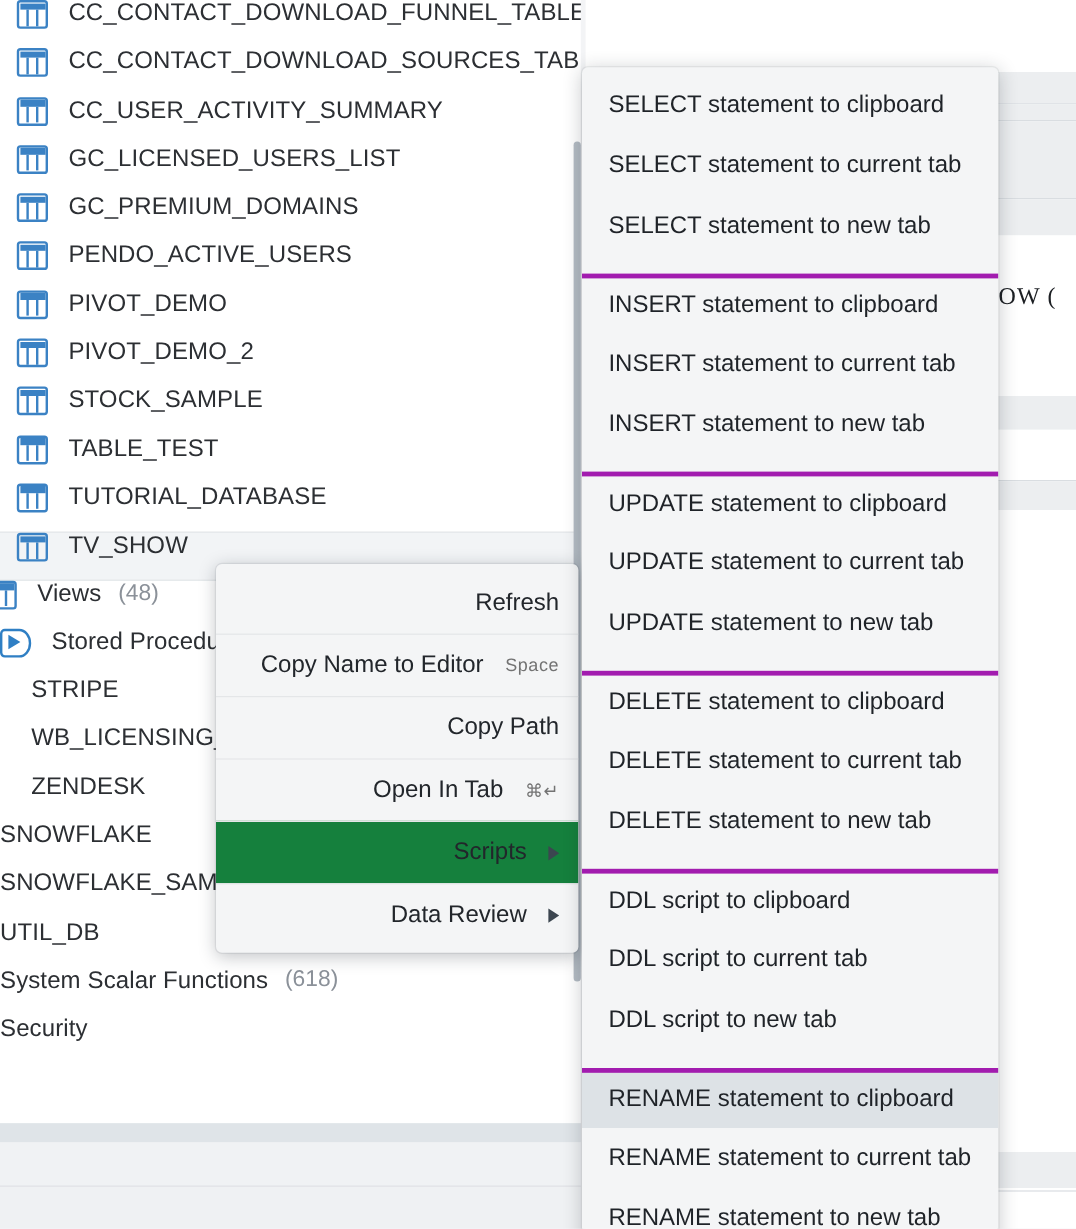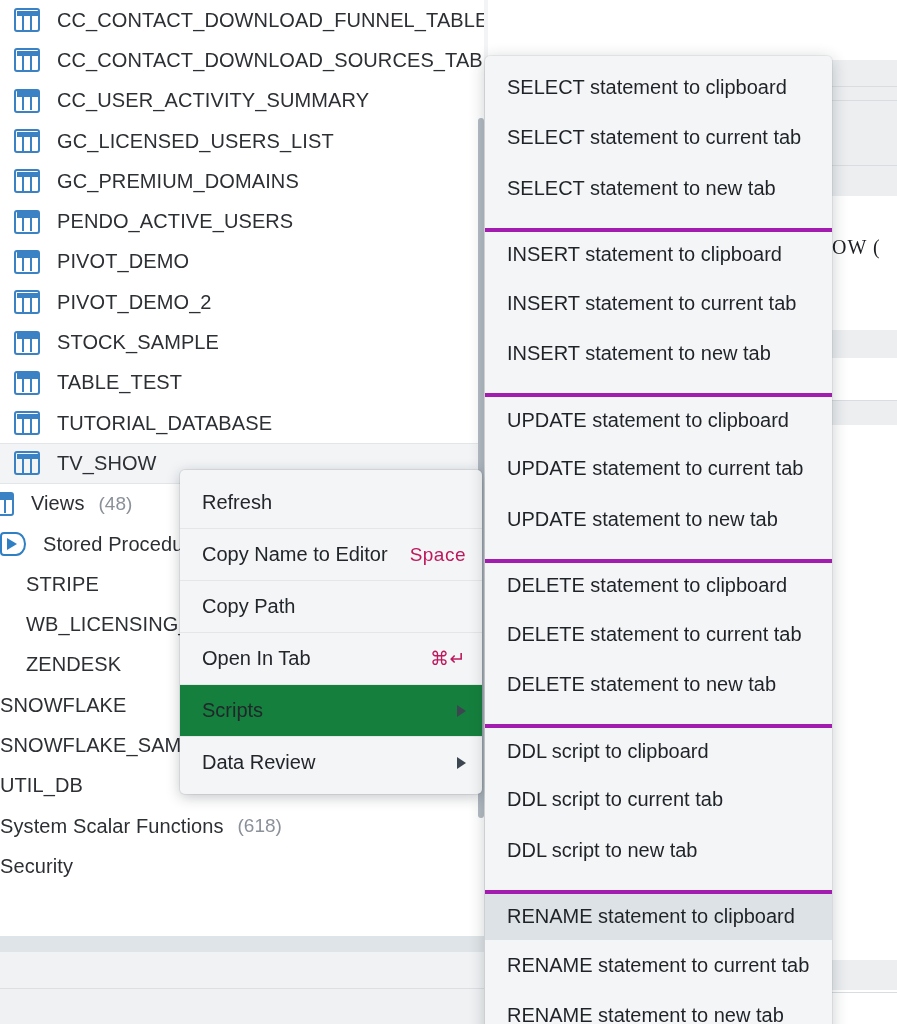--- a/index.html
+++ b/index.html
@@ -67,21 +67,21 @@
   .tree-list {
     position: absolute;
     left: 0;
     top: 0;
     width: 484px;
   }
   .tree-row {
     position: relative;
     height: 40.3px;
     display: flex;
-    align-items: center;
+    align-items: flex-start;
     box-sizing: border-box;
     white-space: nowrap;
   }
   .tree-row .label {
     font-size: 20px;
     color: #2c2f33;
     letter-spacing: 0.1px;
   }
   .tree-row .count {
     font-size: 19px;
@@ -222,30 +222,31 @@
   .ctx-item {
     position: relative;
     height: 52px;
     display: flex;
     align-items: center;
     padding: 0 16px 0 22px;
     box-sizing: border-box;
     font-size: 20px;
     color: #22262b;
     white-space: nowrap;
+    text-align: right;
   }
   .ctx-item + .ctx-item { border-top: 1px solid #e4e6e8; }
   .ctx-item.highlight {
     background: #15803d;
   }
   .ctx-item .ctx-label { flex: 1 1 auto; }
   .ctx-item .ctx-shortcut {
     flex: 0 0 auto;
-    font-size: 19px;
-    color: #be185d;
+    font-size: 15px;
+    color: #737373;
     margin-left: 18px;
     letter-spacing: 0.5px;
   }
   .ctx-item .ctx-arrow {
     flex: 0 0 auto;
     width: 0; height: 0;
     border-left: 9px solid #3c4call;
     border-left: 9px solid #3c4650;
     border-top: 6px solid transparent;
     border-bottom: 6px solid transparent;

